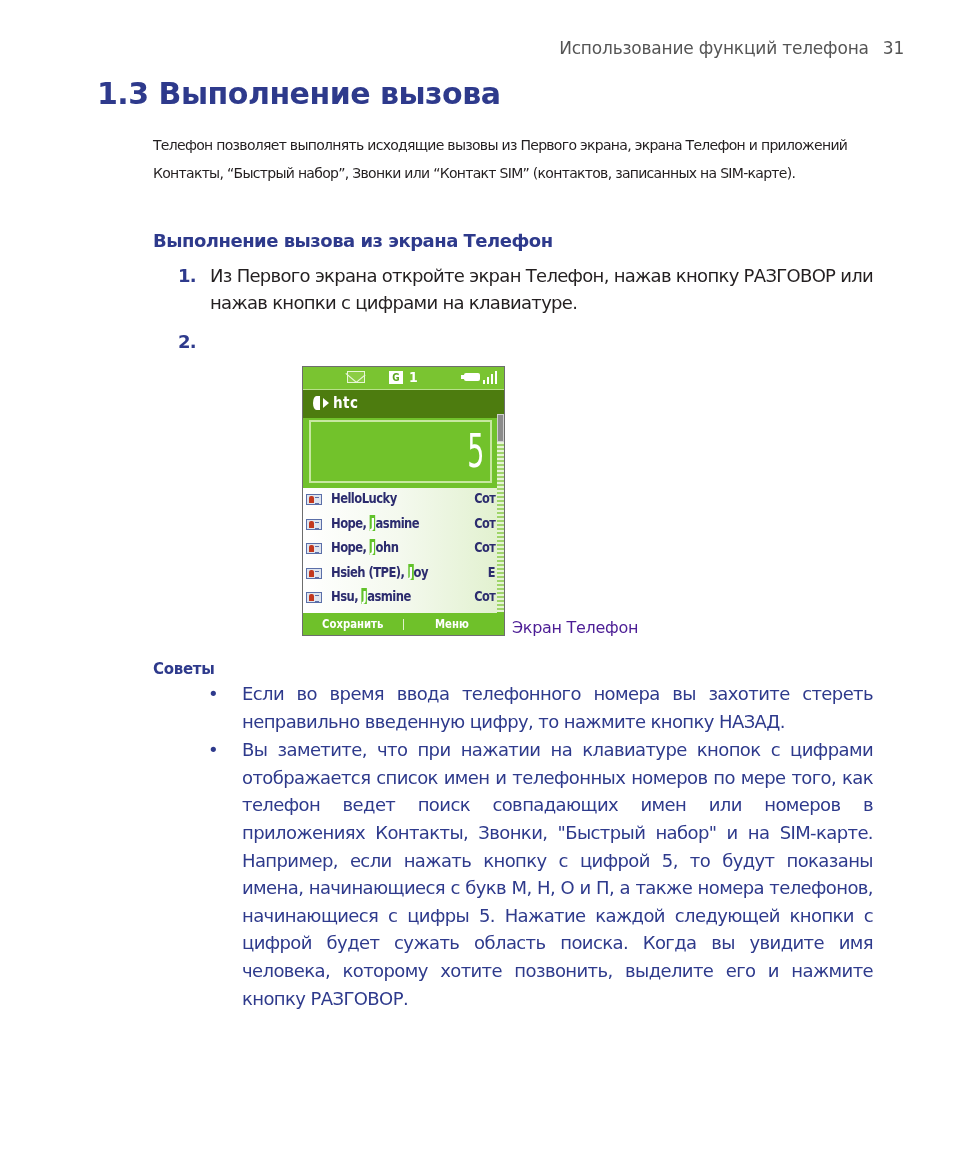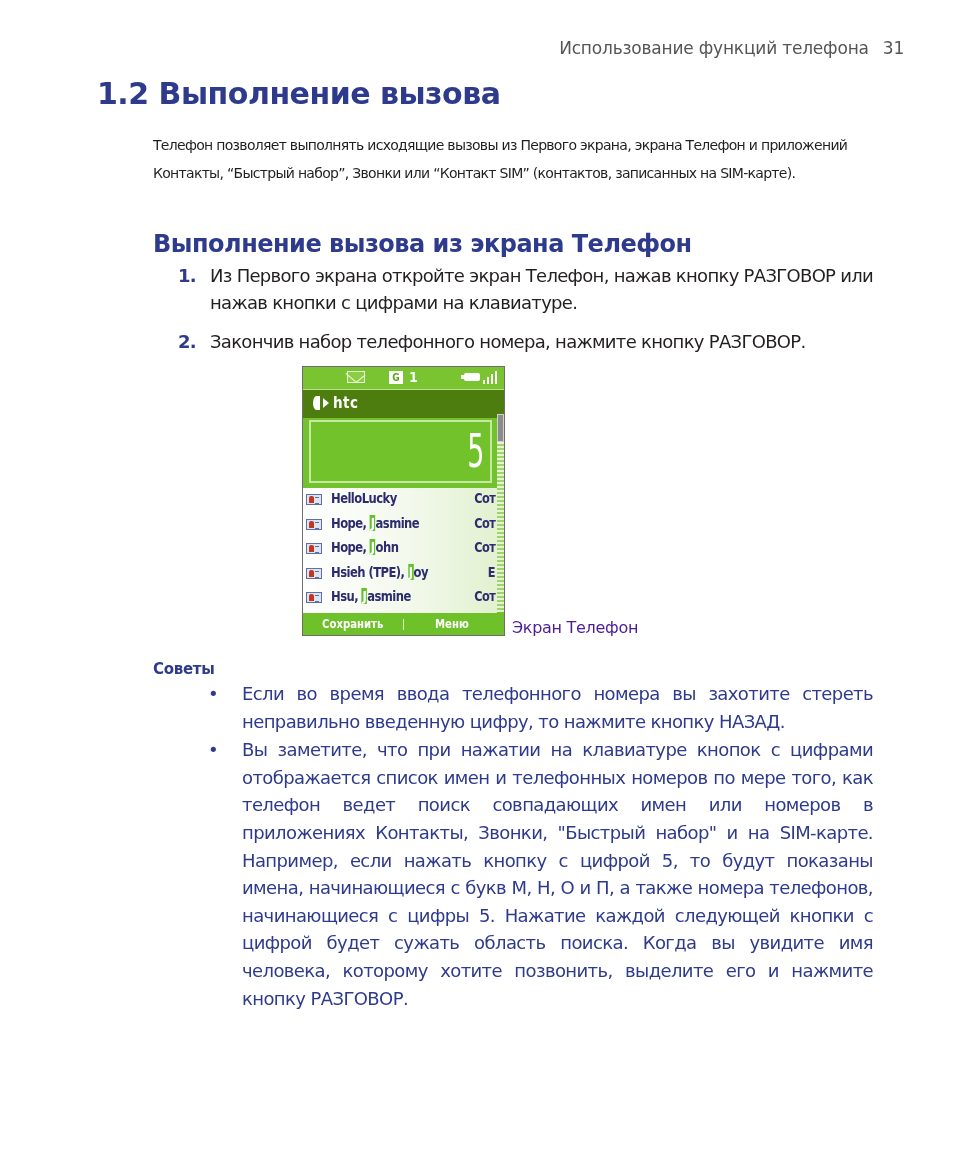--- a/index.html
+++ b/index.html
@@ -5,21 +5,21 @@
   html, body { margin: 0; padding: 0; background: #ffffff; }
   body { width: 954px; height: 1173px; position: relative; overflow: hidden;
          font-family: "DejaVu Sans", "Liberation Sans", sans-serif; color: #231f20; }
   .running-header { position: absolute; top: 38px; right: 50px; font-size: 17px; color: #555555;
                     letter-spacing: -0.2px; }
   .running-header .page-num { margin-left: 14px; }
   .section-title { position: absolute; left: 97px; top: 76px; margin: 0; font-size: 30px; font-weight: bold;
                    color: #2e3a8c; letter-spacing: -0.5px; font-family: "DejaVu Sans", sans-serif; }
   .intro { position: absolute; left: 153px; top: 132px; width: 720px; font-size: 14px; line-height: 27.5px;
            margin: 0; letter-spacing: -0.7px; }
-  .subsection-title { position: absolute; left: 153px; top: 230px; margin: 0; font-size: 24px; font-weight: bold;
+  .subsection-title { position: absolute; left: 153px; top: 230px; margin: 0; font-size: 18px; font-weight: bold;
                       color: #2e3a8c; letter-spacing: -0.5px; }
   .steps { position: absolute; left: 178px; top: 262px; width: 700px; margin: 0; padding: 0; list-style: none;
            font-size: 18px; line-height: 27px; letter-spacing: -0.7px; }
   .steps li { position: relative; padding-left: 32px; margin-bottom: 12px; }
   .steps .num { position: absolute; left: 0; top: 0; font-weight: bold; color: #2e3a8c; }
   
   .phone { position: absolute; left: 302px; top: 366px; width: 201px; height: 268px; border: 1px solid #6d6d6d;
            background: #71c22c; overflow: hidden; font-family: "DejaVu Sans Condensed", "DejaVu Sans", sans-serif; }
   .status-bar { position: absolute; left: 0; top: 0; width: 201px; height: 22px; background: #7ac431;
                 border-bottom: 1px solid #b8e08a; }
@@ -64,34 +64,33 @@
   .tips li { position: relative; padding-left: 37px; text-align: justify; margin-bottom: 1px; }
   .tips .bullet { position: absolute; left: 3px; top: 0; }
 </style>
 </head>
 <body>
 
 <div class="running-header">
   <span>Использование функций телефона</span><span class="page-num">31</span>
 </div>
 
-<h1 class="section-title">1.2 Выполнение вызова</h1>
+<h1 class="section-title">1.3 Выполнение вызова</h1>
 
 <p class="intro">Телефон позволяет выполнять исходящие вызовы из Первого экрана, экрана Телефон и приложений Контакты, “Быстрый набор”, Звонки или “Контакт SIM” (контактов, записанных на SIM-карте).</p>
 
 <h2 class="subsection-title">Выполнение вызова из экрана Телефон</h2>
 
 <ol class="steps">
   <li>
     <span class="num">1.</span>
     <span>Из Первого экрана откройте экран Телефон, нажав кнопку РАЗГОВОР или нажав кнопки с цифрами на клавиатуре.</span>
   </li>
   <li>
     <span class="num">2.</span>
-    <span>Закончив набор телефонного номера, нажмите кнопку РАЗГОВОР.</span>
   </li>
 </ol>
 
 <div class="phone">
   <div class="status-bar">
     <span class="icon mail-icon"></span>
     <span class="icon g-icon">G</span>
     <span class="icon line-num">1</span>
     <span class="icon battery-icon"></span>
     <span class="icon signal-icon">

